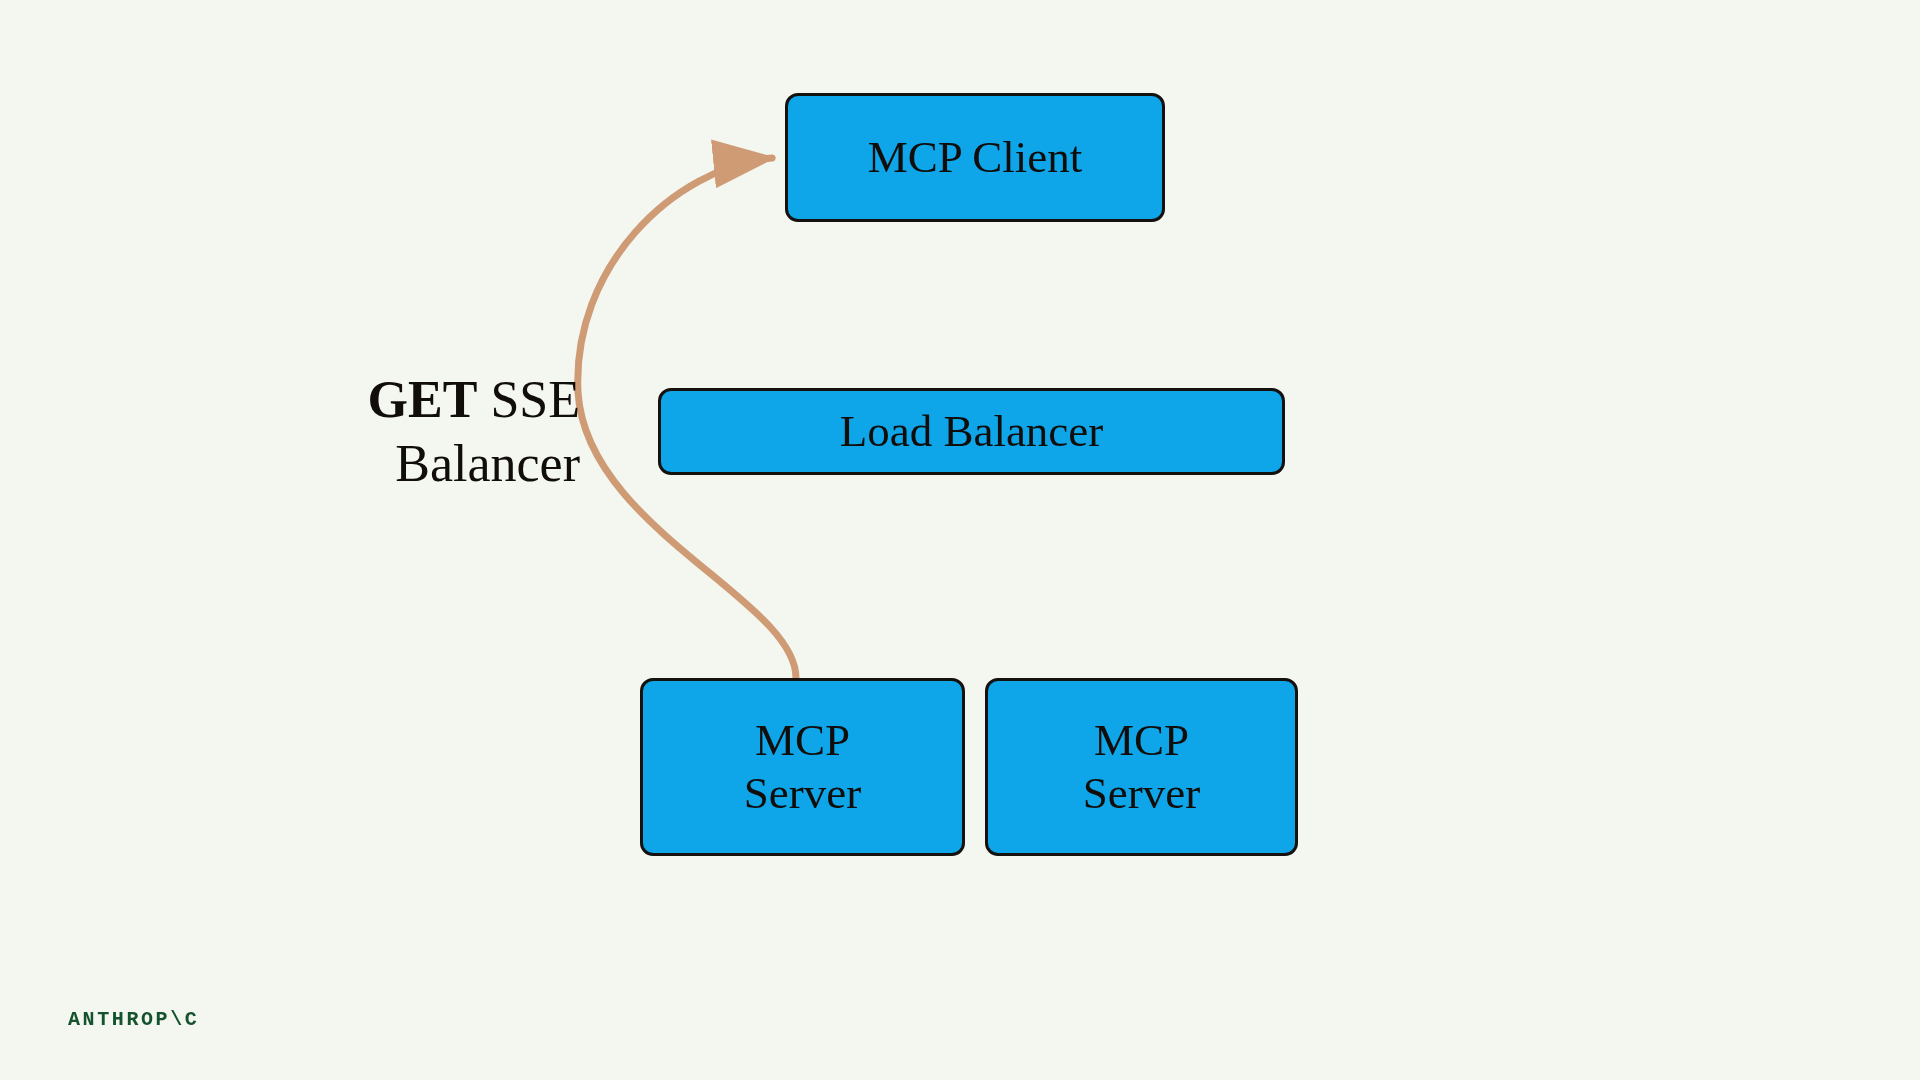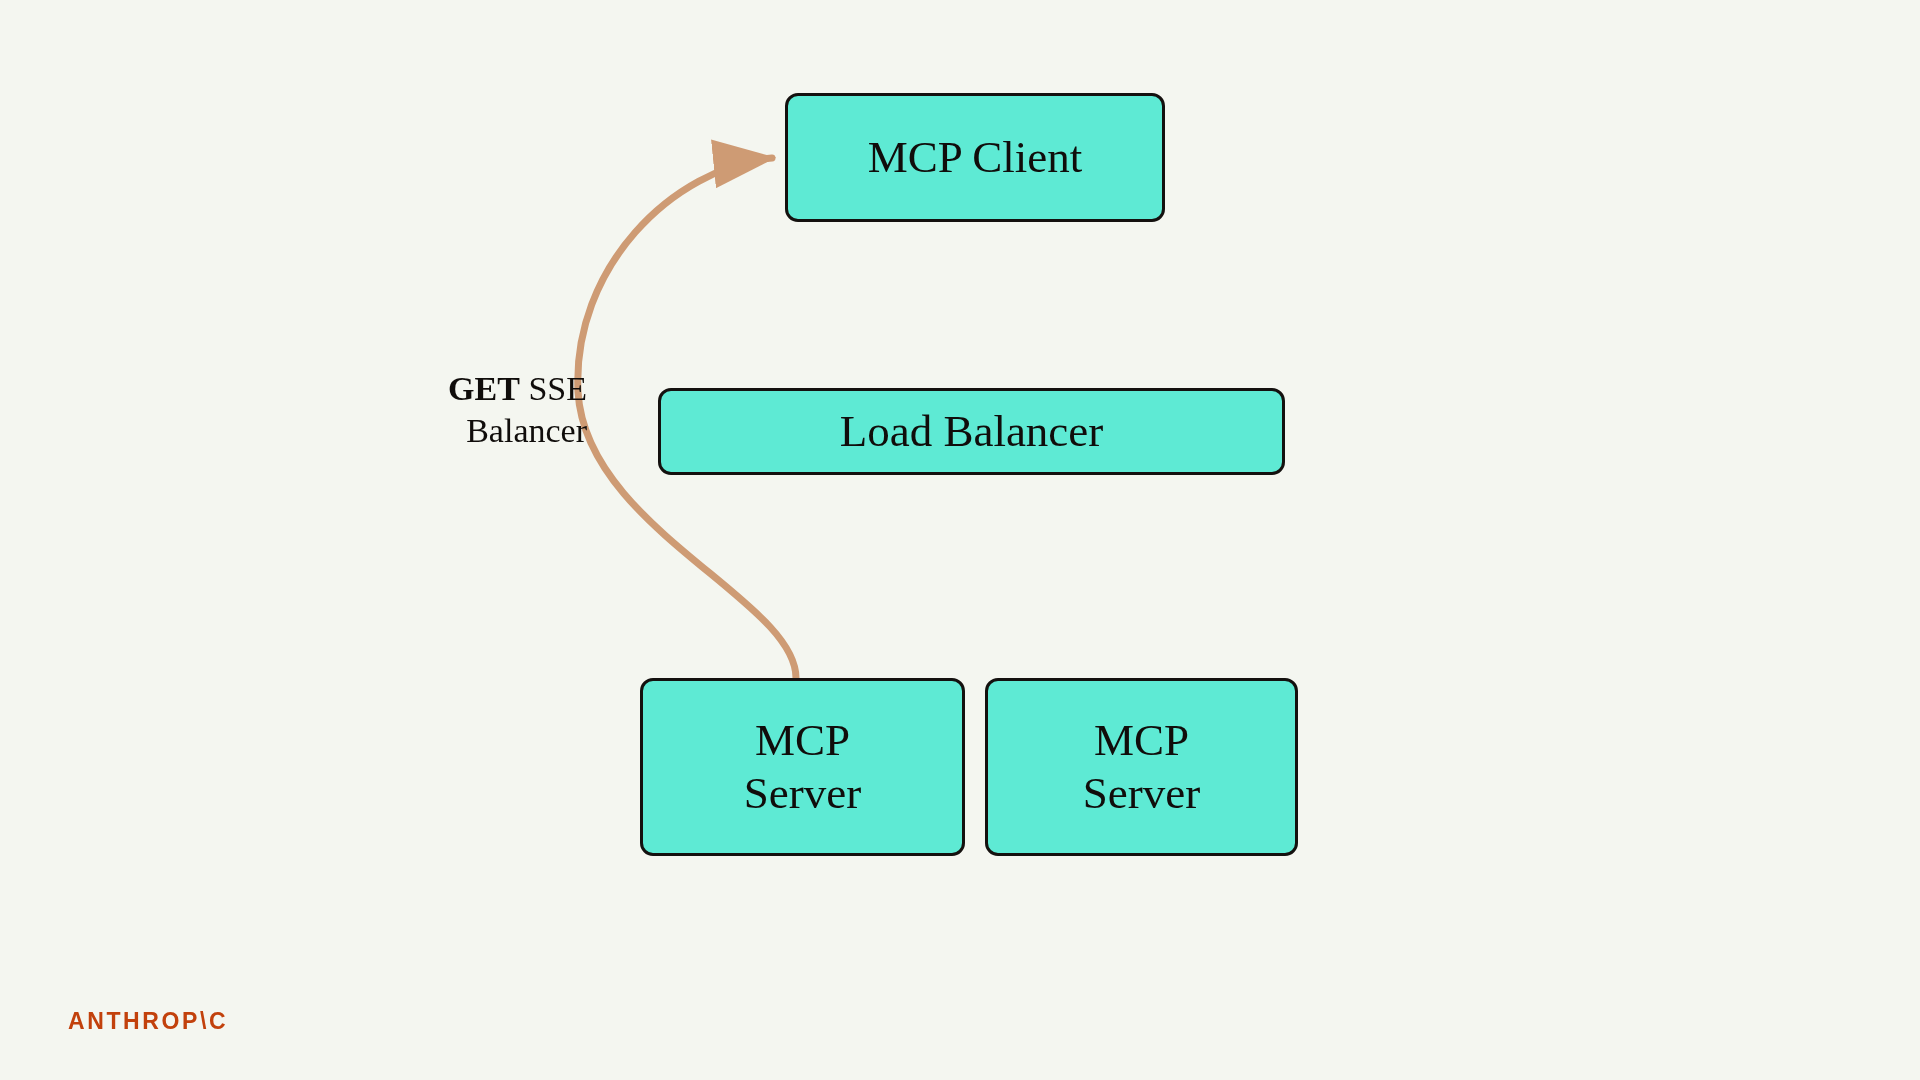--- a/index.html
+++ b/index.html
@@ -22,21 +22,21 @@
     position: absolute;
     left: 0;
     top: 0;
     width: 1920px;
     height: 1080px;
     pointer-events: none;
   }
   .node {
     position: absolute;
     box-sizing: border-box;
-    background: #5eead4;
+    background: #0ea5e9;
     border: 3px solid #14110F;
     border-radius: 13px;
     display: flex;
     align-items: center;
     justify-content: center;
     text-align: center;
     color: #100D0B;
     font-family: "Liberation Serif", serif;
     font-weight: 400;
     line-height: 1.18;
@@ -69,41 +69,41 @@
     width: 313px;
     height: 178px;
     font-size: 45px;
   }
   .node-label {
     display: block;
     white-space: pre-line;
   }
   #edge-label-get-sse {
     position: absolute;
-    left: 337px;
+    left: 330px;
     top: 368px;
     width: 250px;
     text-align: right;
-    font-size: 34px;
+    font-size: 52px;
     line-height: 1.24;
     color: #100D0B;
     font-family: "Liberation Serif", serif;
   }
   #edge-label-get-sse .kw {
     font-weight: bold;
   }
   #brand-wordmark {
     position: absolute;
     left: 68px;
     top: 1008px;
-    font-family: Liberation Sans, sans-serif;
-    font-size: 23px;
+    font-family: Liberation Mono, monospace;
+    font-size: 20px;
     font-weight: bold;
     letter-spacing: 2.6px;
-    color: #c2410c;
+    color: #14532d;
   }
 </style>
 </head>
 <body>
 
 <div class="canvas">
 
   <svg class="edge-layer" viewBox="0 0 1920 1080">
     <defs>
       <marker id="arrowhead-sse" markerWidth="9" markerHeight="7" refX="8.4" refY="3.5" orient="auto" markerUnits="strokeWidth">

